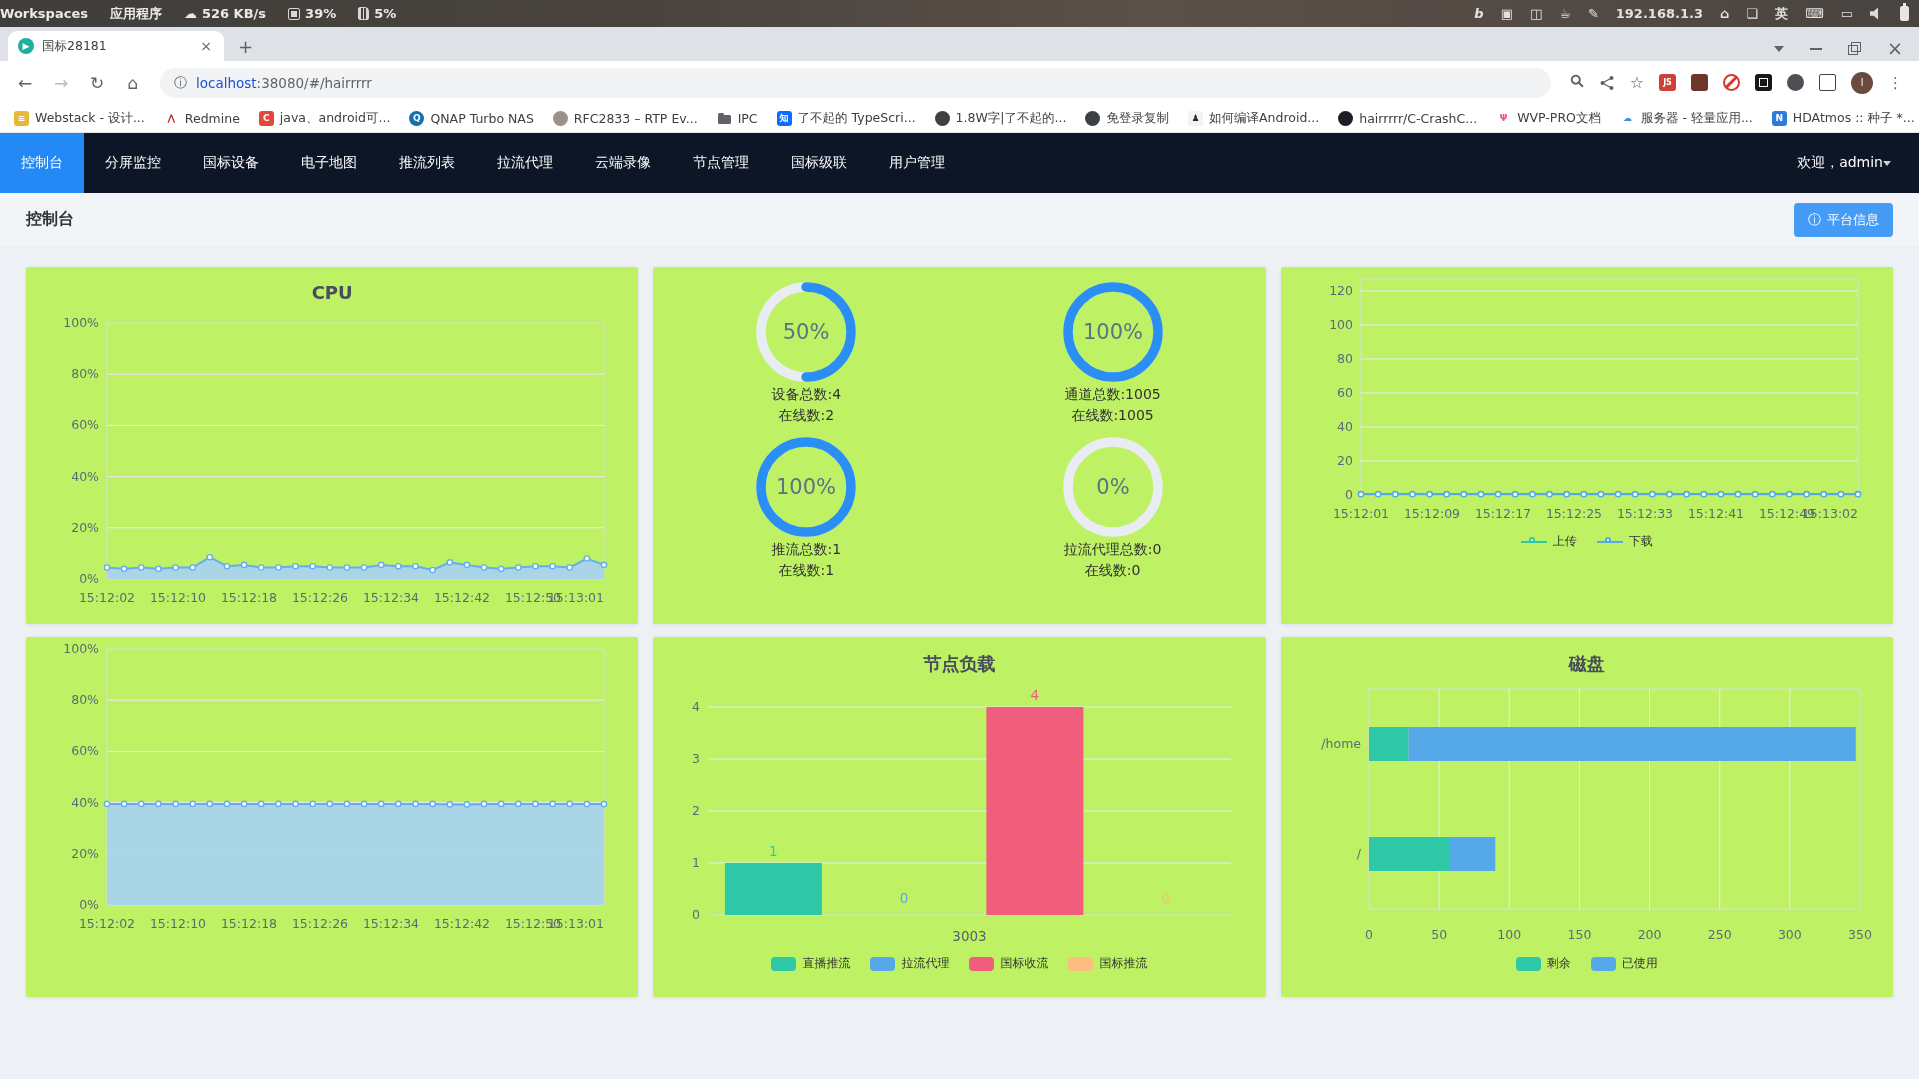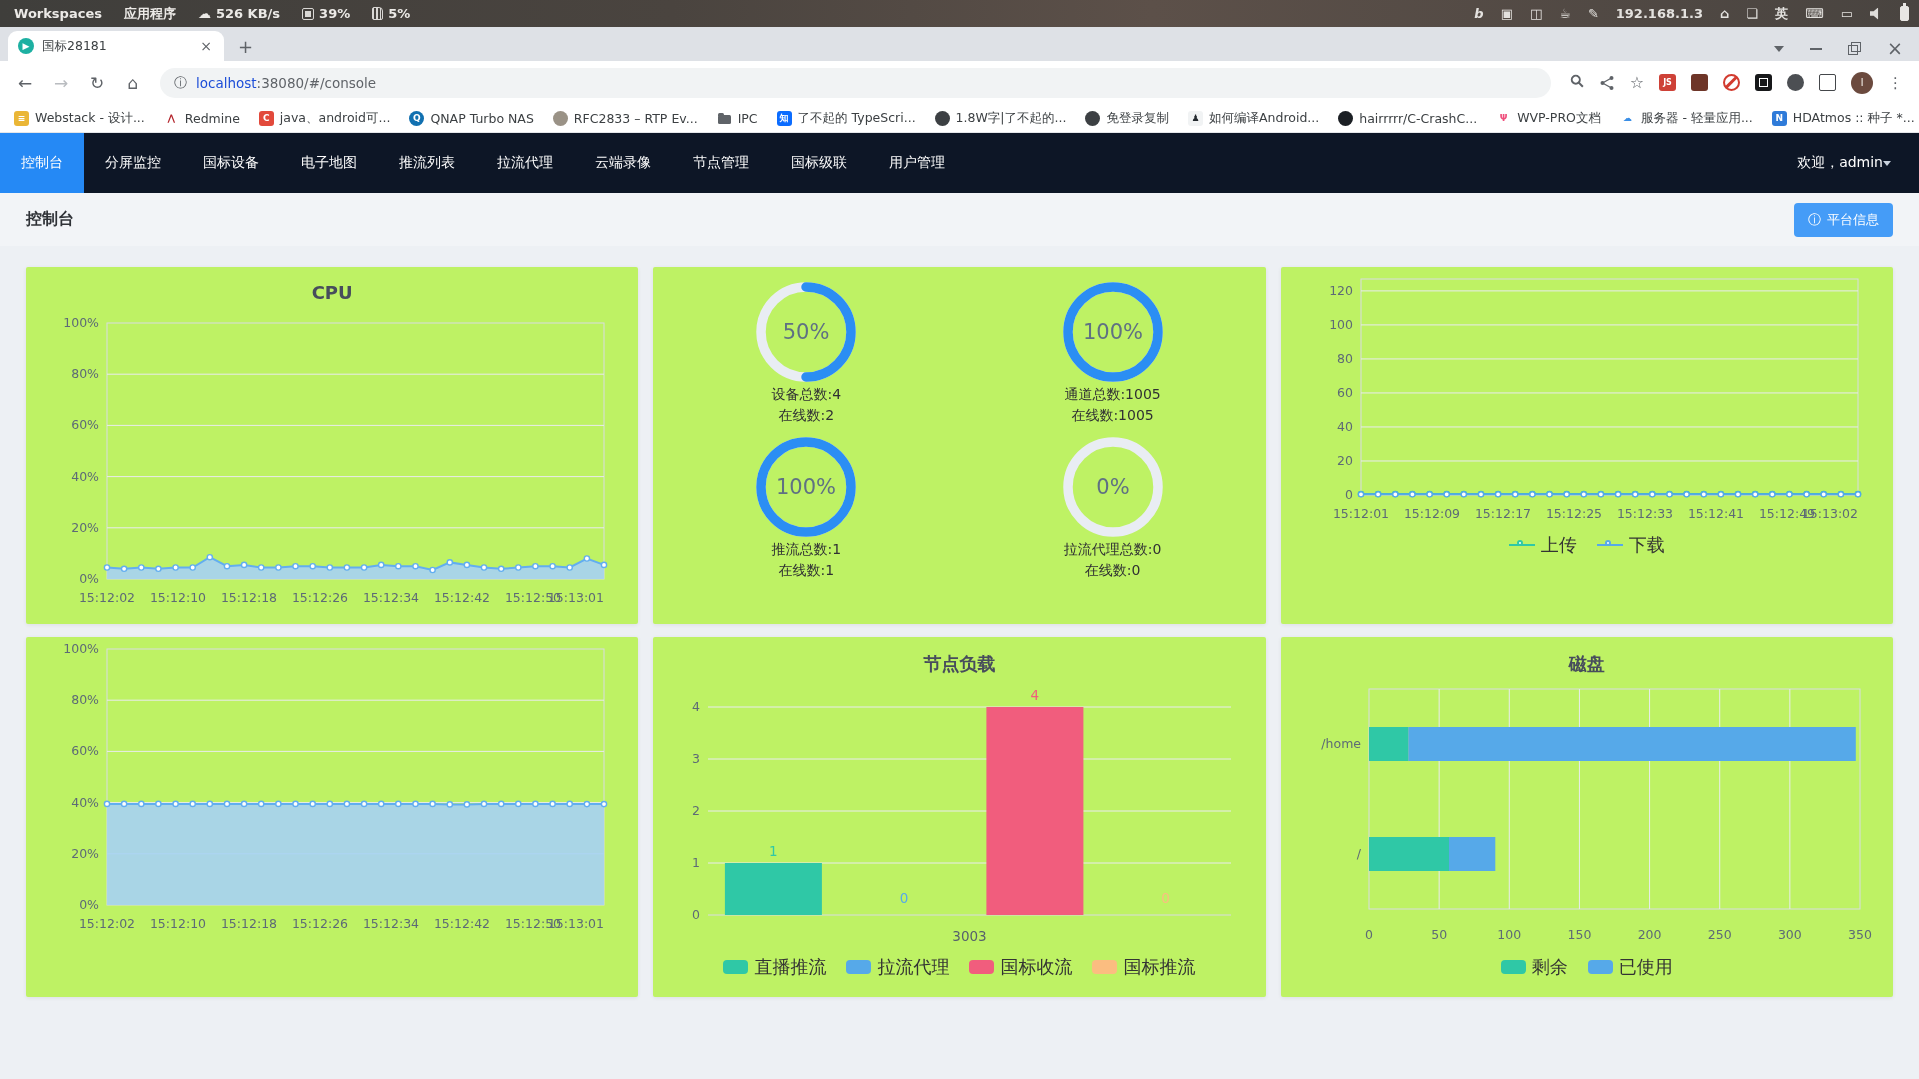--- a/index.html
+++ b/index.html
@@ -3,21 +3,21 @@
 <meta charset="utf-8">
 <style>
   * { margin:0; padding:0; box-sizing:border-box; }
   html,body { width:1919px; height:1079px; overflow:hidden;
     font-family:"DejaVu Sans","Liberation Sans",sans-serif; }
   .screen { width:1919px; height:1079px; display:flex; flex-direction:column; background:#edf0f4; }
 
   
   .sysbar { height:27px; flex:0 0 27px; background:linear-gradient(90deg,#3f3e3b 0%,#4a443f 35%,#5c5049 60%,#494440 100%);
     color:#eceae7; font-size:13px; font-weight:600; display:flex; align-items:center; }
-  .sys-left { display:flex; align-items:center; gap:22px; padding-left:14px; }
+  .sys-left { display:flex; align-items:center; gap:22px; }
   .sys-center { position:absolute; left:0; right:0; text-align:center; color:#eceae7; font-size:13px; font-weight:600; pointer-events:none; }
   .sys-right { margin-left:auto; display:flex; align-items:center; gap:17px; padding-right:10px; }
   .sys-ind { display:flex; align-items:center; gap:5px; }
   .i-cloud { font-size:13px; }
   .i-chip { width:12px; height:12px; border:1.6px solid #d9d7d4; border-radius:2px; display:inline-block; position:relative; }
   .i-chip::before { content:""; position:absolute; inset:2px; background:#d9d7d4; }
   .i-mem { width:11px; height:13px; border:1.6px solid #d9d7d4; border-radius:2px 4px 2px 2px; display:inline-block;
     background:repeating-linear-gradient(90deg,#d9d7d4 0 1.5px,transparent 1.5px 3.5px); }
   .tray { font-size:13px; color:#e4e2df; line-height:1; }
   .ip { font-weight:700; }
@@ -109,21 +109,21 @@
   .cat { font-size:13.5px; fill:#57616c; }
 
   
   .rings { display:grid; grid-template-columns:1fr 1fr; row-gap:9px; padding-top:13px; }
   .ring-cell { display:flex; flex-direction:column; align-items:center; }
   .ring-pct { font-size:21px; fill:#5f7183; }
   .ring-l { font-size:14px; color:#303133; line-height:21px; }
 
   
   .legend { display:flex; justify-content:center; align-items:center; gap:20px; padding-top:6px; }
-  .lg { display:flex; align-items:center; gap:6px; font-size:18px; color:#333; }
+  .lg { display:flex; align-items:center; gap:6px; font-size:12px; color:#333; }
   .lg-sw { width:25px; height:14px; border-radius:4px; display:inline-block; }
   .lg-line { display:inline-block; width:26px; height:2px; position:relative; }
   .lg-line i { position:absolute; left:8px; top:-4px; width:6px; height:6px; background:#fff; border:2px solid; border-radius:50%; }
 </style>
 </head>
 <body>
 
 <div class="screen">
 
   <div class="sysbar" style="position:relative;">
@@ -176,21 +176,21 @@
   </div>
 
   <div class="toolbar">
     <span class="tb-ic">←</span>
     <span class="tb-ic fwd">→</span>
     <span class="tb-ic">↻</span>
     <span class="tb-ic">⌂</span>
     <div class="urlbar">
       <span class="url-info">ⓘ</span>
       <span>
-        <span class="url-host">localhost</span><span class="url-rest">:38080/#/console</span>
+        <span class="url-host">localhost</span><span class="url-rest">:38080/#/hairrrrr</span>
       </span>
     </div>
     <div class="tb-right">
       <span class="i-key"></span>
       <svg width="16" height="16" viewBox="0 0 16 16">
         <circle cx="12.5" cy="3" r="2" fill="#5f6368"></circle>
           <circle cx="3.5" cy="8" r="2" fill="#5f6368"></circle>
           <circle cx="12.5" cy="13" r="2" fill="#5f6368"></circle>
         <path d="M3.5 8 L12.5 3 M3.5 8 L12.5 13" stroke="#5f6368" stroke-width="1.4" fill="none"></path>
       </svg>

